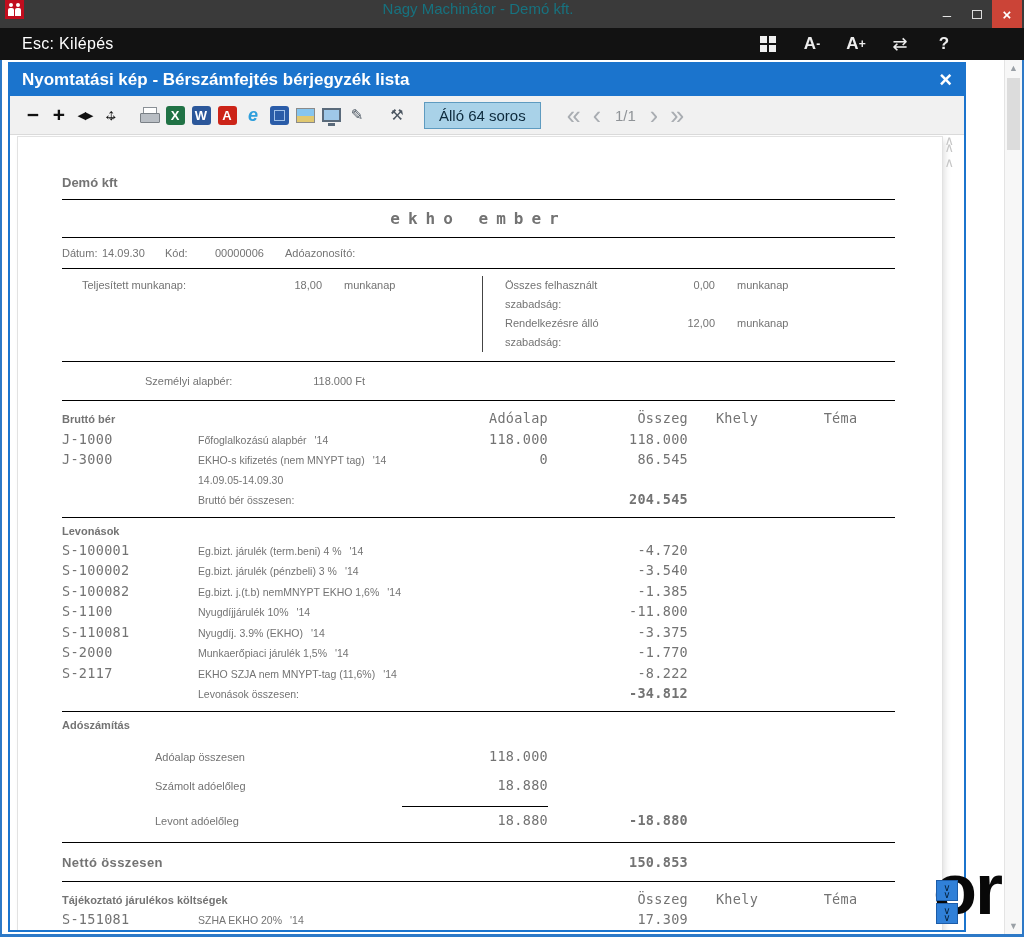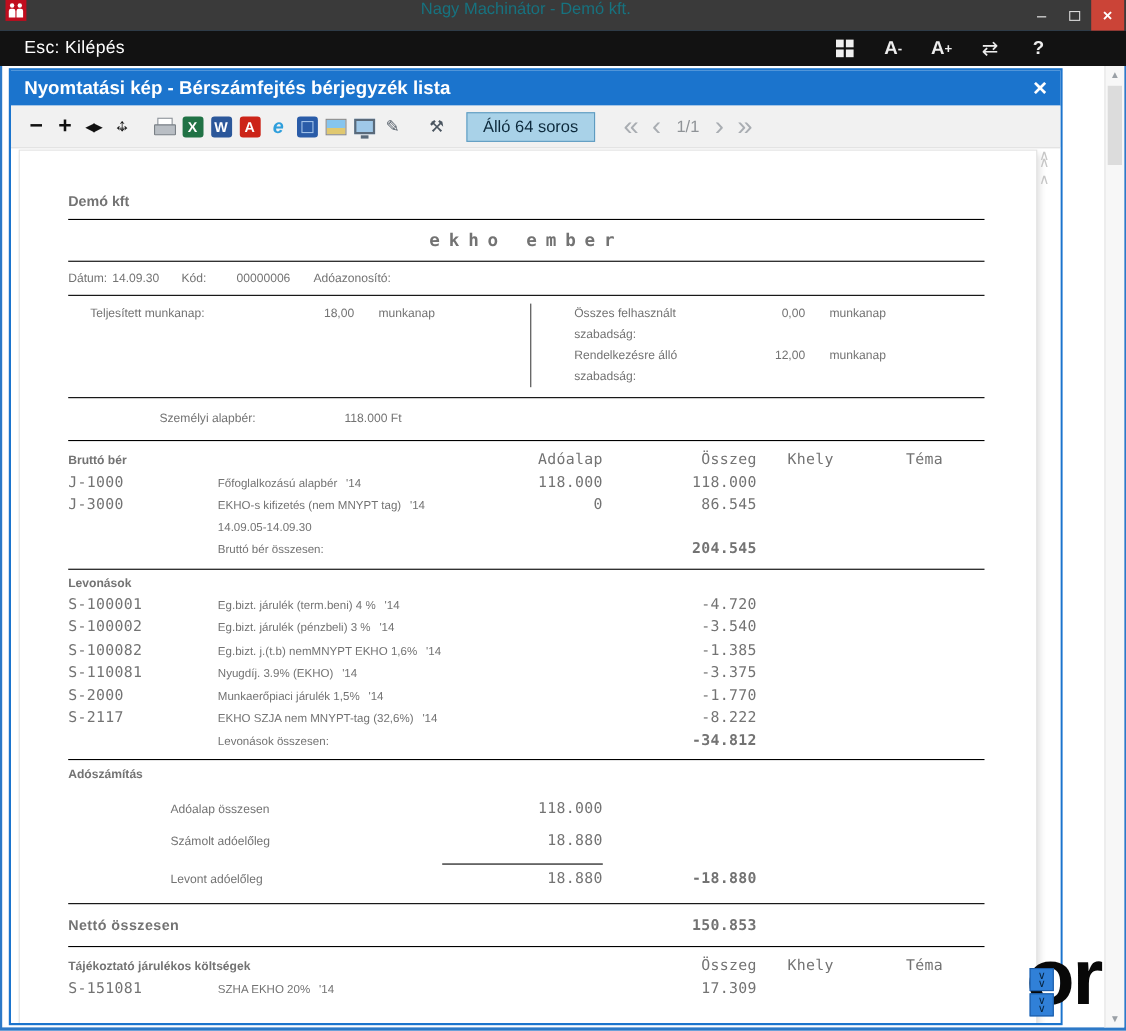--- a/index.html
+++ b/index.html
@@ -63,21 +63,21 @@
   .page { position:absolute; left:8px; top:2px; width:924px; bottom:-2px; background:#fff;
           box-shadow:0 0 0 1px #e2e2e2, 3px 3px 6px rgba(0,0,0,.12); padding:38px 0 0 44px; color:#737373; }
   .content { width:833px; font-size:11px; }
   hr.rule { border:0; border-top:1px solid #000; }
   .company { font-weight:bold; font-size:13px; margin-bottom:9px; }
   .doc-title { text-align:center; font-weight:bold; font-size:16px; letter-spacing:8px; padding:9px 0; font-family:"DejaVu Sans Mono",monospace; }
   .meta { display:flex; padding:9px 0; }
   .m-dl { width:40px; } .m-dv { width:63px; } .m-cl { width:50px; } .m-cv { width:70px; }
   .wd-box { display:flex; padding:7px 0 9px; min-height:52px; }
   .wd-left { width:420px; padding-left:20px; }
-  .wd-right { flex:1; border-left:1px solid #444; padding-left:39px; }
+  .wd-right { flex:1; border-left:1px solid #444; padding-left:22px; }
   .wd-row { display:flex; line-height:19px; }
   .wd-l1 { width:180px; } .wd-l2 { width:150px; }
   .wd-v { width:60px; text-align:right; } .wd-u { margin-left:22px; }
   .sal { display:flex; padding:13px 0; }
   .sal .sp { width:83px; } .sal .lb { width:120px; } .sal .vl { width:100px; text-align:right; }
 
   .mono { font-family:"DejaVu Sans Mono",monospace; font-size:13.5px; letter-spacing:.3px; }
   .t-row { display:flex; align-items:baseline; line-height:19.5px; }
   .c-code { width:93px; } .c-desc { width:247px; font-size:10.5px;padding-left:43px; }
   .c-base { width:146px; text-align:right; } .c-amt { width:140px; text-align:right; }
@@ -315,34 +315,40 @@
               <span class="c-base"></span>
               <span class="c-amt mono">-3.540</span>
             </div>
             <div class="t-row">
               <span class="c-code mono">S-100082</span>
               <span class="c-desc"><span>Eg.bizt. j.(t.b) nemMNYPT  EKHO 1,6%</span><span class="yr">'14</span></span>
               <span class="c-base"></span>
               <span class="c-amt mono">-1.385</span>
             </div>
             <div class="t-row">
+              <span class="c-code mono">S-1100</span>
+              <span class="c-desc"><span>Nyugdíjjárulék  10%</span><span class="yr">'14</span></span>
+              <span class="c-base"></span>
+              <span class="c-amt mono">-11.800</span>
+            </div>
+            <div class="t-row">
               <span class="c-code mono">S-110081</span>
               <span class="c-desc"><span>Nyugdíj. 3.9% (EKHO)</span><span class="yr">'14</span></span>
               <span class="c-base"></span>
               <span class="c-amt mono">-3.375</span>
             </div>
             <div class="t-row">
               <span class="c-code mono">S-2000</span>
               <span class="c-desc"><span>Munkaerőpiaci járulék 1,5%</span><span class="yr">'14</span></span>
               <span class="c-base"></span>
               <span class="c-amt mono">-1.770</span>
             </div>
             <div class="t-row">
               <span class="c-code mono">S-2117</span>
-              <span class="c-desc"><span>EKHO SZJA nem MNYPT-tag (32,6%)</span><span class="yr">'14</span></span>
+              <span class="c-desc"><span>EKHO SZJA nem MNYPT-tag (11,6%)</span><span class="yr">'14</span></span>
               <span class="c-base"></span>
               <span class="c-amt mono">-8.222</span>
             </div>
             <div class="t-row">
               <span class="c-code"></span>
               <span class="c-desc">Levonások összesen:</span>
               <span class="c-base"></span>
               <span class="c-amt mono bold">-34.812</span>
             </div>
           </div>

